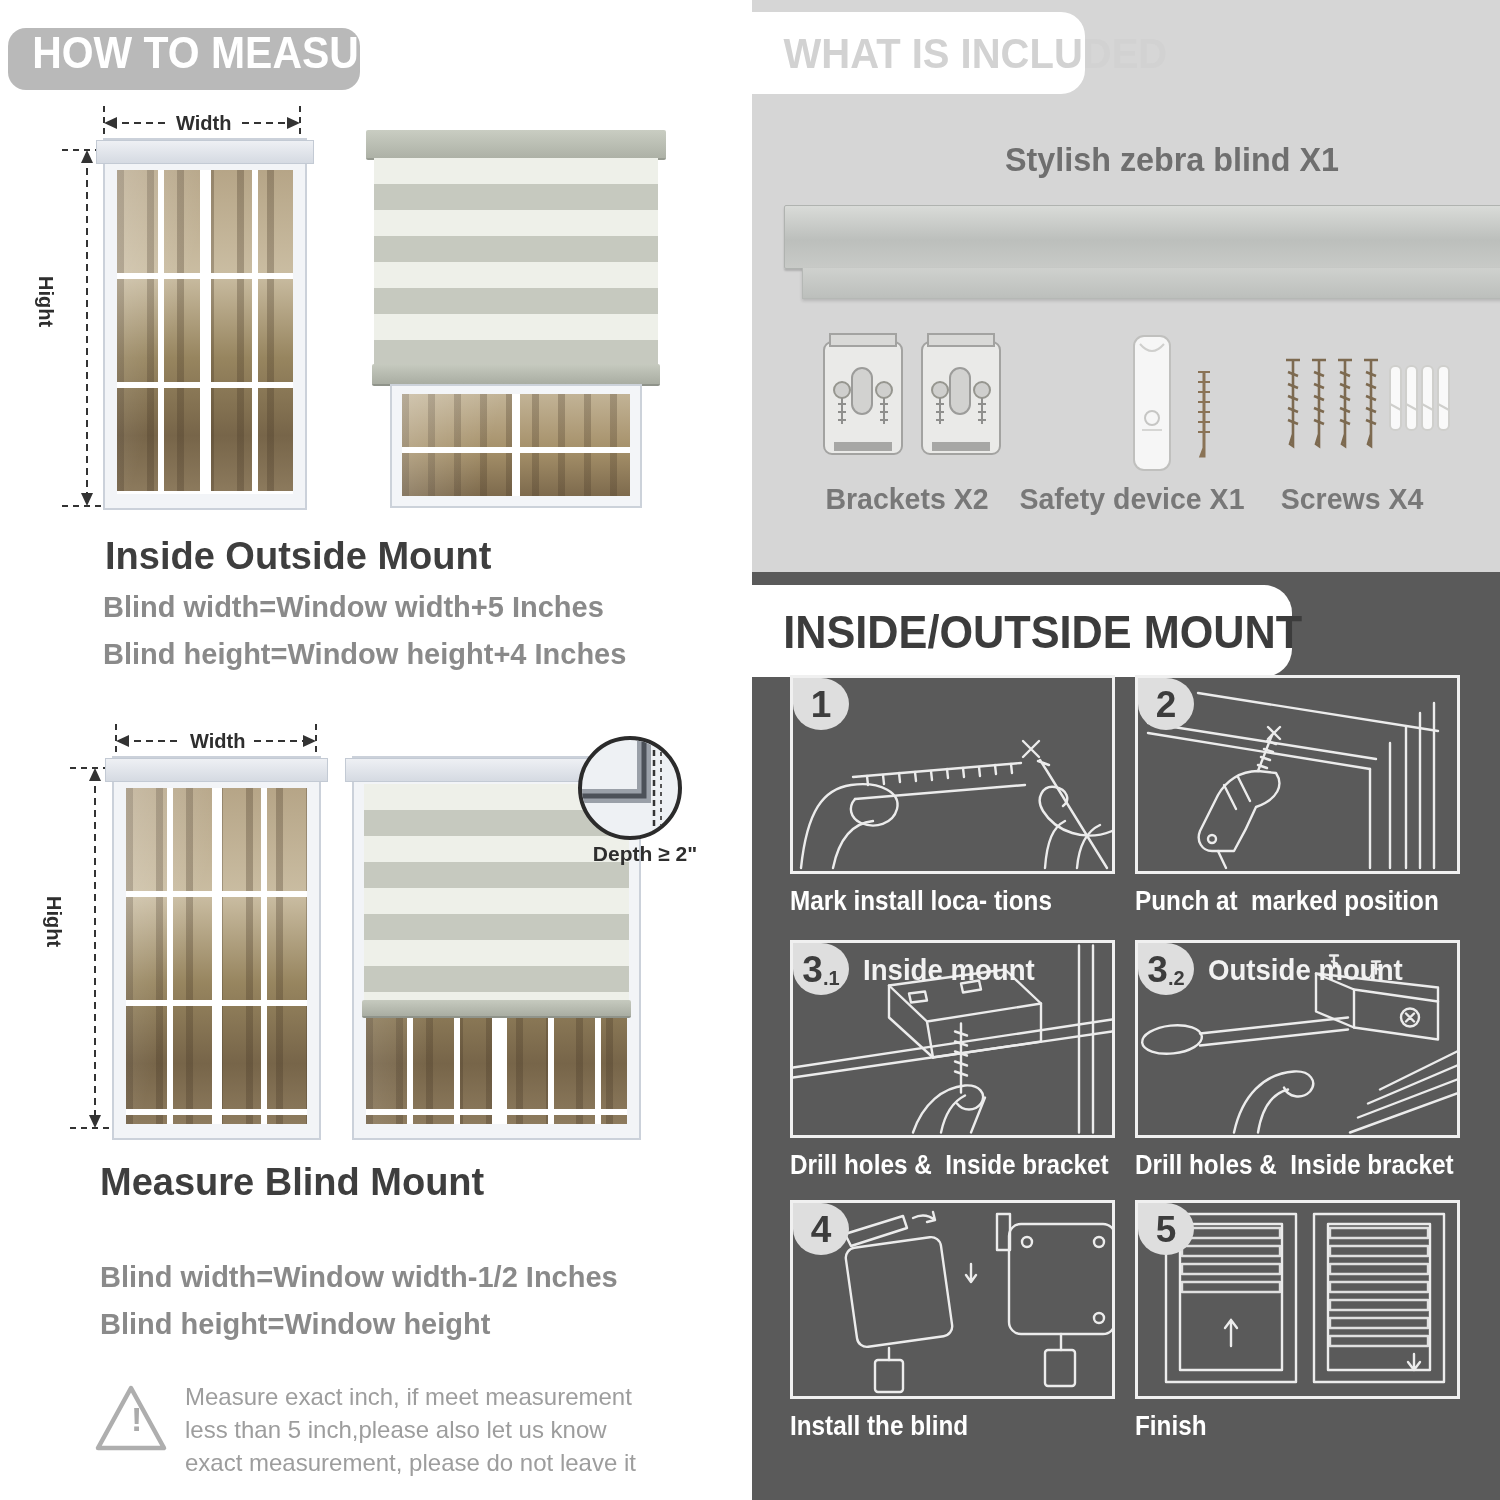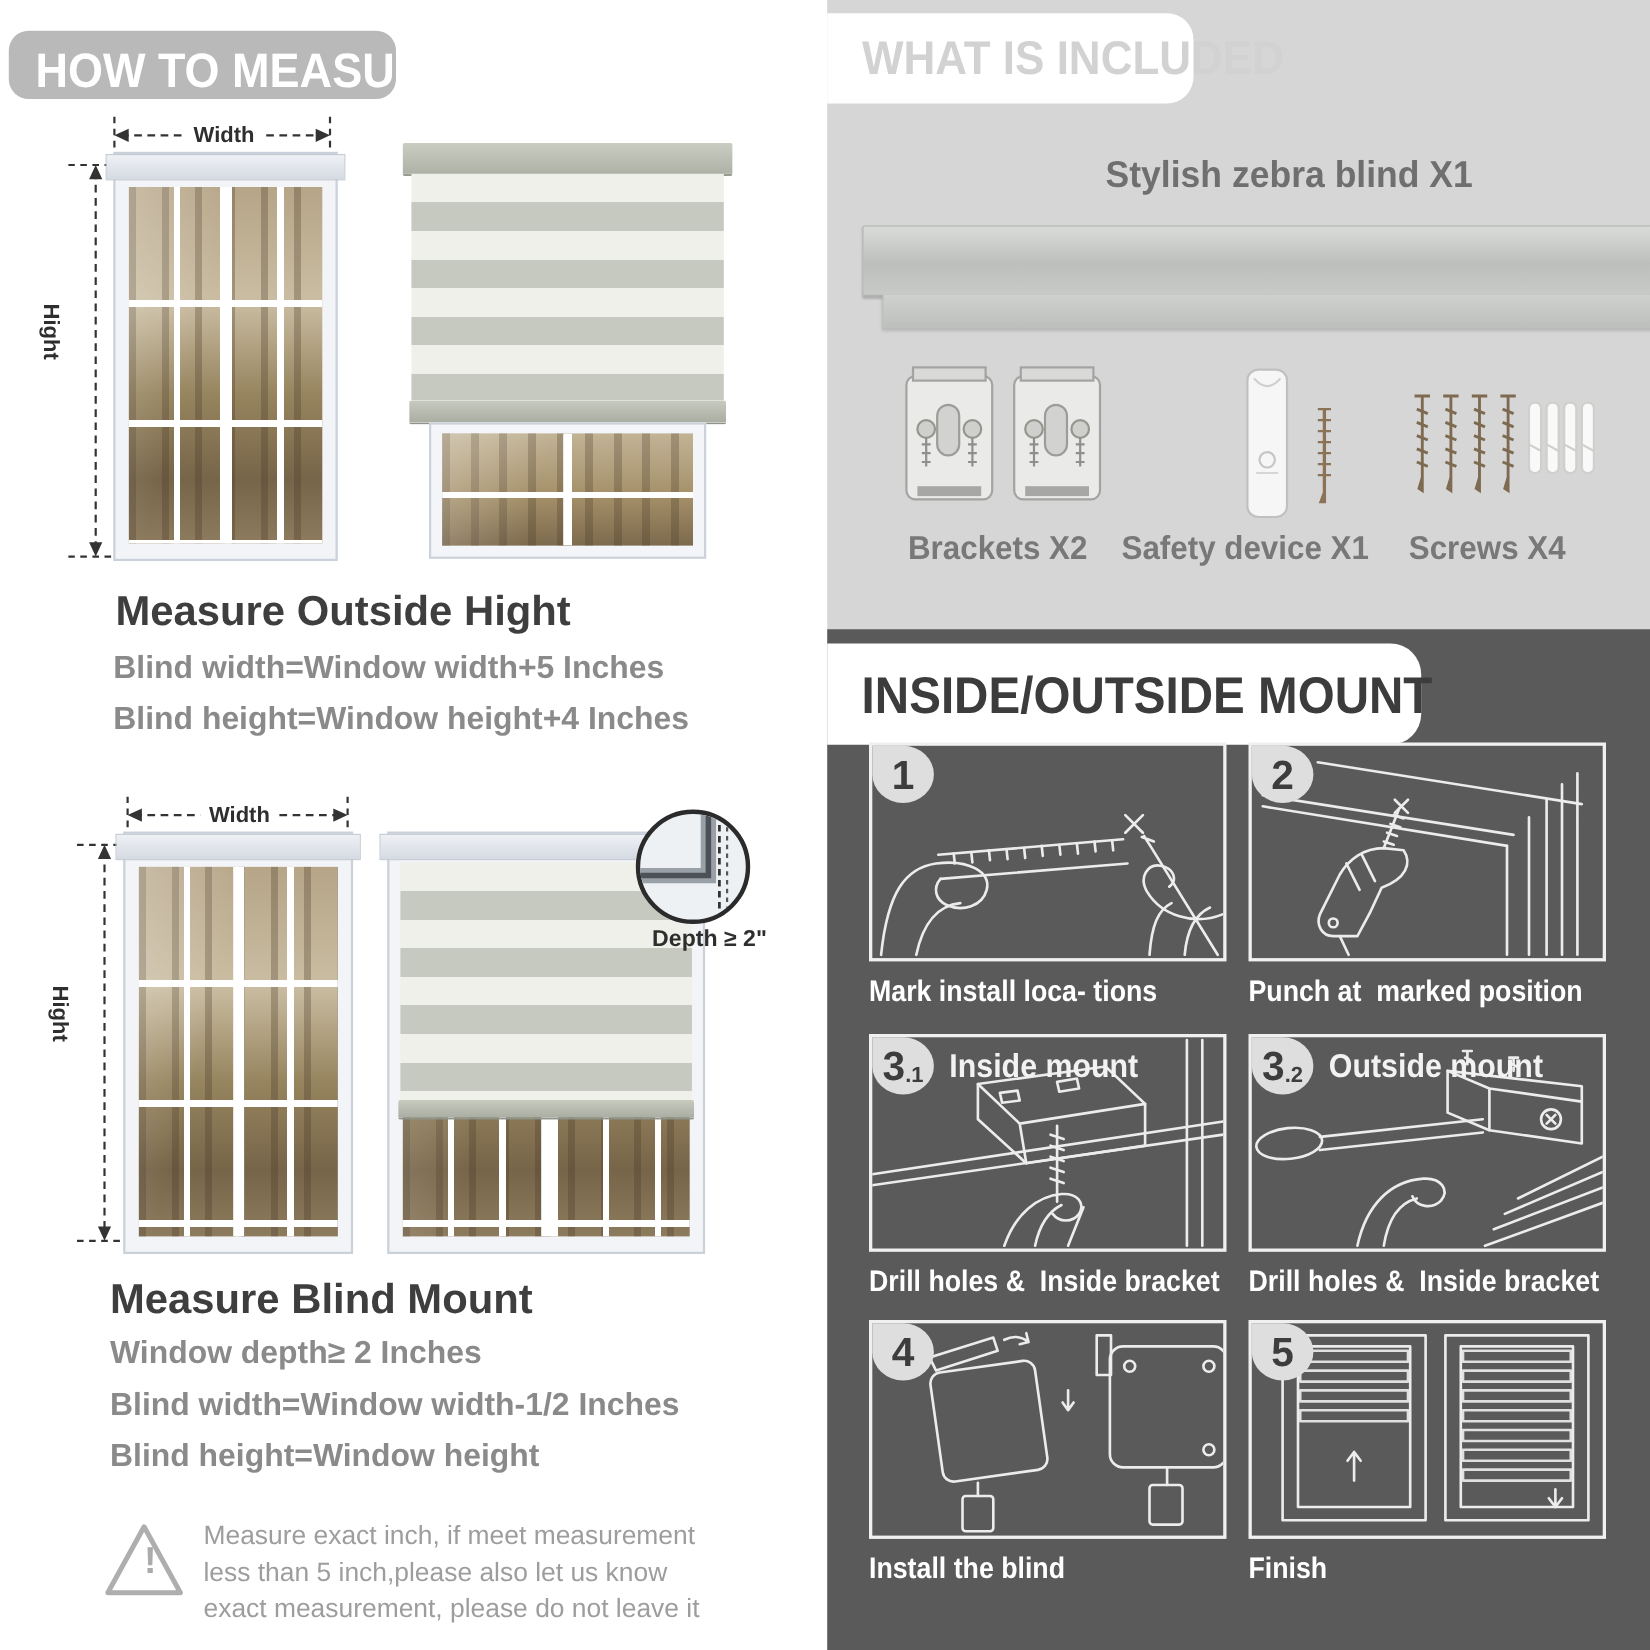--- a/index.html
+++ b/index.html
@@ -2,21 +2,21 @@
 <html><head>
 <meta charset="utf-8">
 <style>
   html,body{margin:0;padding:0;background:#ffffff;}
   #root{position:relative;width:1500px;height:1500px;background:#ffffff;overflow:hidden;
         font-family:"Liberation Sans", sans-serif;}
   .abs{position:absolute;}
 
   
   .hdr-badge{position:absolute;left:8px;top:28px;width:352px;height:62px;border-radius:18px;
-             background:#b9b9b9;display:flex;align-items:flex-end;}
+             background:#b9b9b9;display:flex;align-items:flex-start;}
   .hdr-badge span{color:#ffffff;font-size:44px;font-weight:bold;padding-left:26px;
                   transform:scaleX(.93);transform-origin:left center;white-space:nowrap;}
 
   .tab-light{position:absolute;left:0;top:12px;width:333px;height:82px;background:#ffffff;
              border-radius:0 24px 24px 0;display:flex;align-items:center;}
   .tab-light span{color:#d2d2d2;font-size:43px;font-weight:bold;padding-left:34px;
                   transform:scaleX(.93);transform-origin:left center;white-space:nowrap;}
 
   .tab-dark{position:absolute;left:0;top:13px;width:540px;height:92px;background:#ffffff;
             border-radius:0 28px 28px 0;display:flex;align-items:center;}
@@ -131,21 +131,21 @@
 
   <div class="abs" style="left:372px;top:130px;width:288px;height:378px">
     <div class="valance"></div>
     <div class="zebra-body" style="left:2px;right:2px;top:28px;height:206px"></div>
     <div class="rail" style="left:0;right:0;top:234px;height:20px"></div>
     <div class="win-frag" style="left:18px;right:18px;top:254px;bottom:0">
       <div class="glass2" style="left:10px;right:10px;top:8px;bottom:10px"></div>
     </div>
   </div>
 
-  <div class="h1" style="left:105px;top:535px">Measure Outside Hight</div>
+  <div class="h1" style="left:105px;top:535px">Inside Outside Mount</div>
   <div class="gline" style="left:103px;top:591px">Blind width=Window width+5 Inches</div>
   <div class="gline" style="left:103px;top:638px">Blind height=Window height+4 Inches</div>
 
   <svg class="abs" style="left:108px;top:724px;width:216px;height:34px" viewBox="0 0 216 34">
     <line x1="8" y1="0" x2="8" y2="34" stroke="#333" stroke-width="2" stroke-dasharray="6 5"></line>
     <line x1="208" y1="0" x2="208" y2="34" stroke="#333" stroke-width="2" stroke-dasharray="6 5"></line>
     <line x1="14" y1="17" x2="202" y2="17" stroke="#333" stroke-width="2" stroke-dasharray="7 5"></line>
     <path d="M8,17 l13,-6 v12 Z" fill="#333" stroke="none"></path>
     <path d="M208,17 l-13,-6 v12 Z" fill="#333" stroke="none"></path>
   </svg>
@@ -176,21 +176,20 @@
     <svg width="96" height="96" viewBox="0 0 96 96">
       <path d="M62,-4 V56 H-4" stroke="#9aa0a8" stroke-width="14" fill="none"></path>
       <path d="M62,-4 V56 H-4" stroke="#4c5158" stroke-width="5" fill="none"></path>
       <line x1="72" y1="0" x2="72" y2="96" stroke="#333" stroke-width="2.5" stroke-dasharray="6 4"></line>
       <line x1="79" y1="4" x2="79" y2="92" stroke="#555" stroke-width="2" stroke-dasharray="4 4"></line>
     </svg>
   </div>
   <div class="dlabel" style="left:570px;top:842px;width:150px">Depth ≥ 2"</div>
 
   <div class="h1" style="left:100px;top:1161px">Measure Blind Mount</div>
-  <div class="gline" style="left:100px;top:1214px">Window depth≥ 2 Inches</div>
   <div class="gline" style="left:100px;top:1261px">Blind width=Window width-1/2 Inches</div>
   <div class="gline" style="left:100px;top:1308px">Blind height=Window height</div>
 
   <svg class="abs" style="left:92px;top:1382px;width:78px;height:74px" viewBox="0 0 78 74">
     <path d="M39,6 L72,66 L6,66 Z" fill="none" stroke="#aeaeae" stroke-width="4.5" stroke-linejoin="round"></path>
   </svg>
   <div class="excl" style="left:131px;top:1400px;font-size:34px">!</div>
   <div class="note-text" style="left:185px;top:1380px">Measure exact inch, if meet measurement less than 5 inch,please also let us know exact measurement, please do not leave it</div>
 
   <div class="panel-light">

